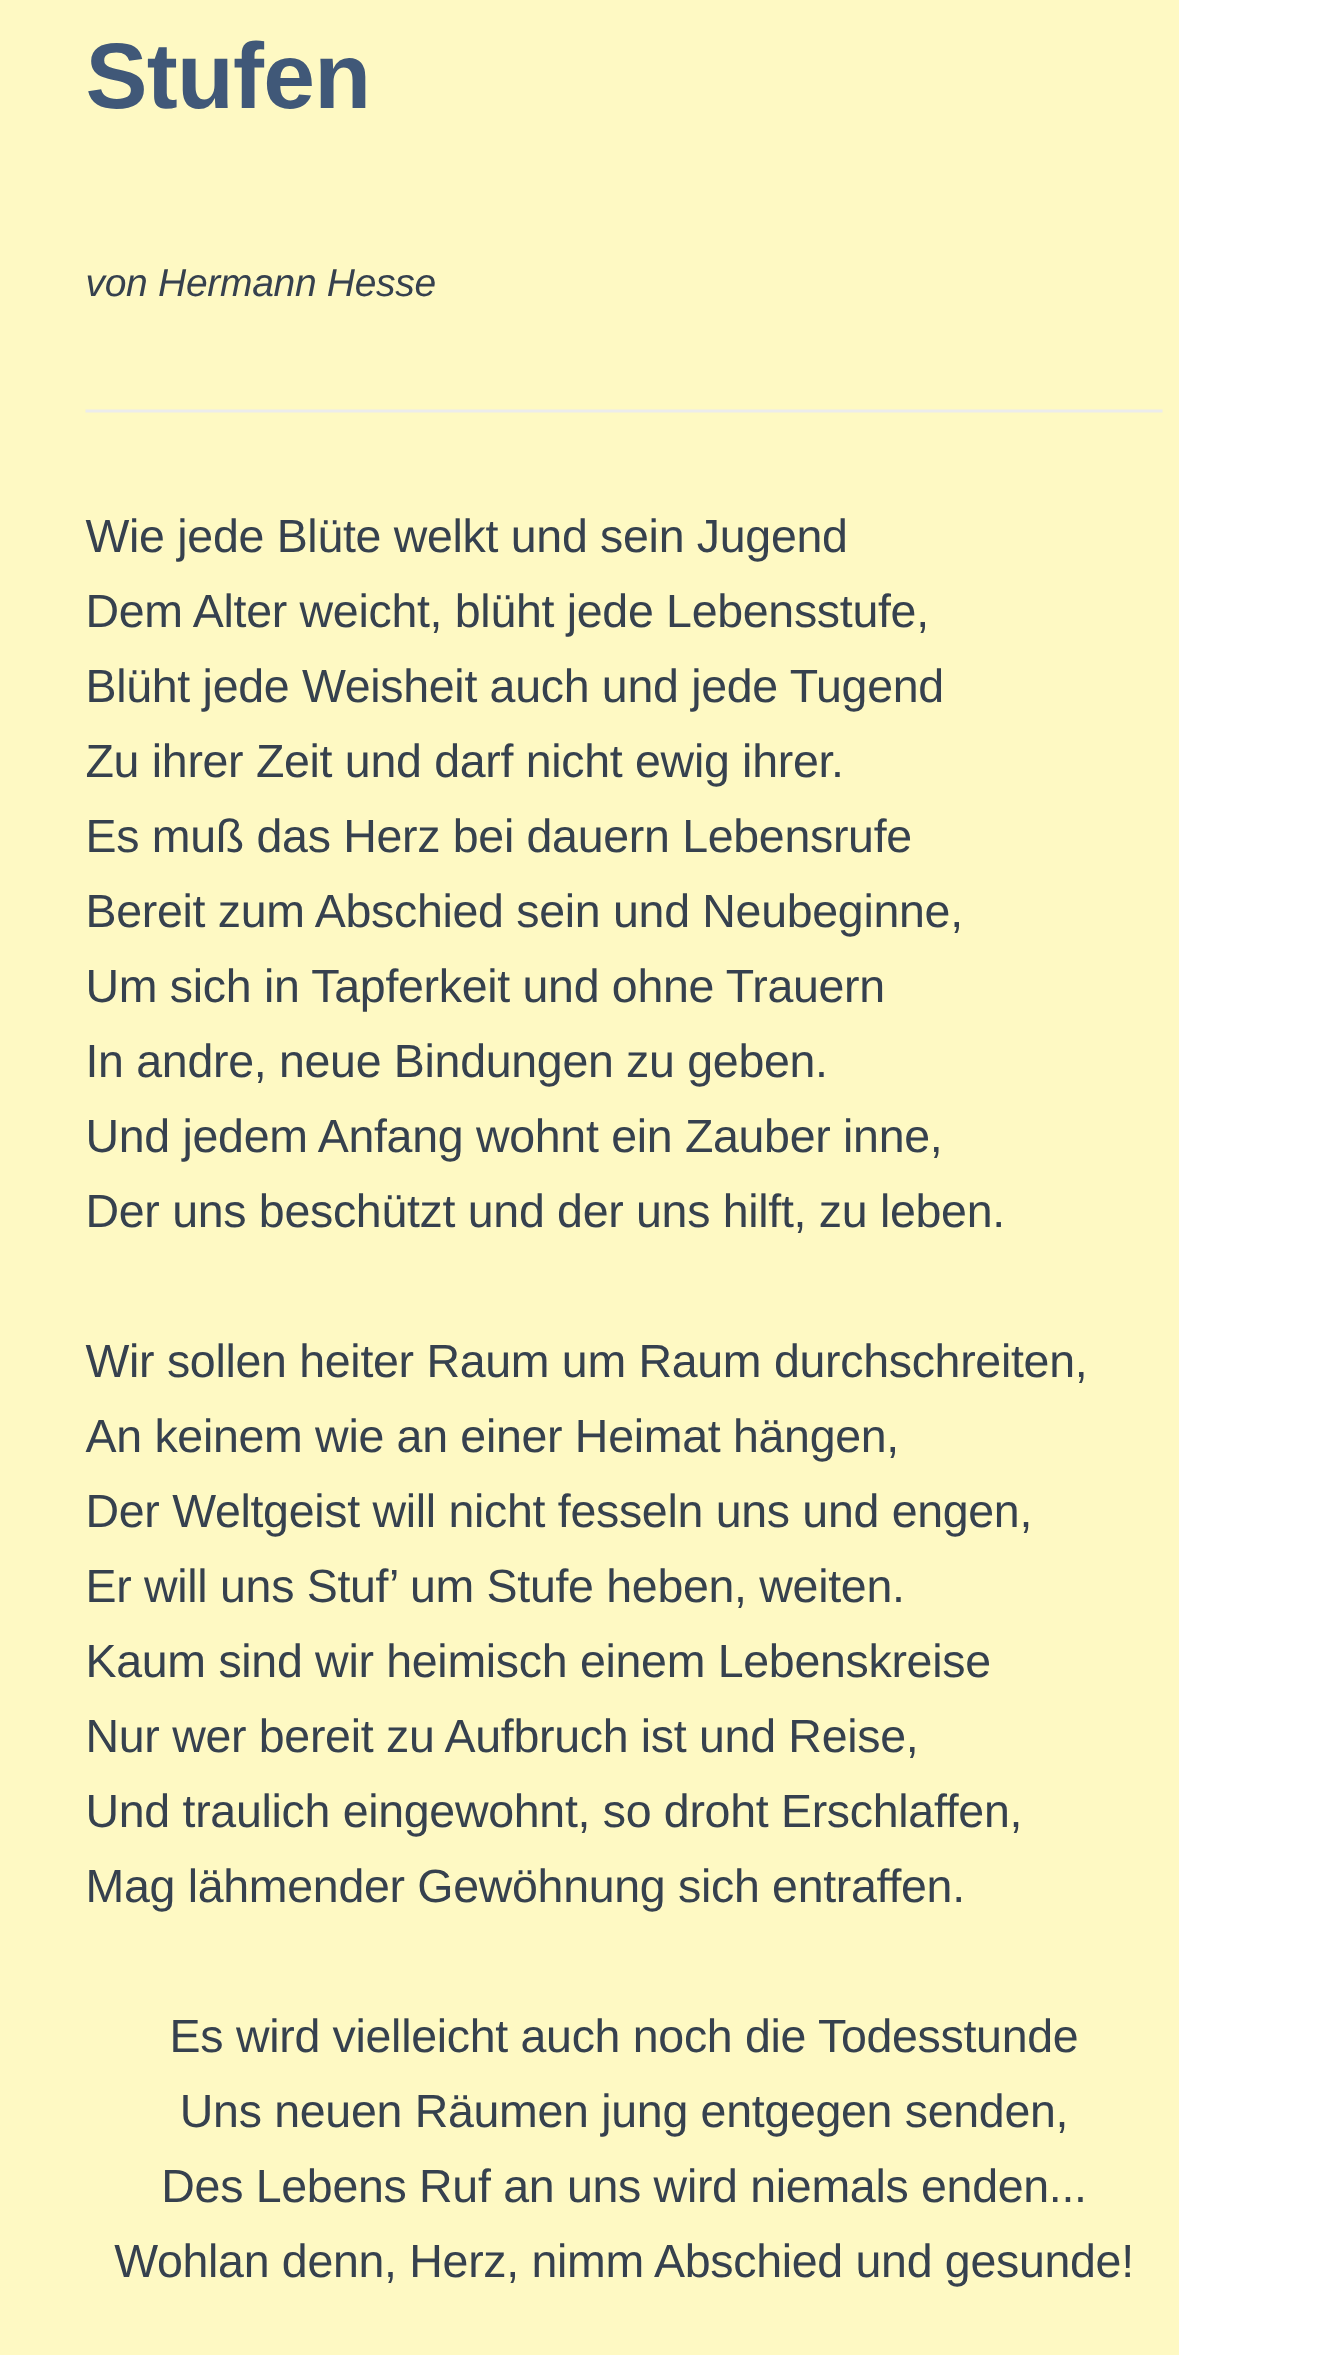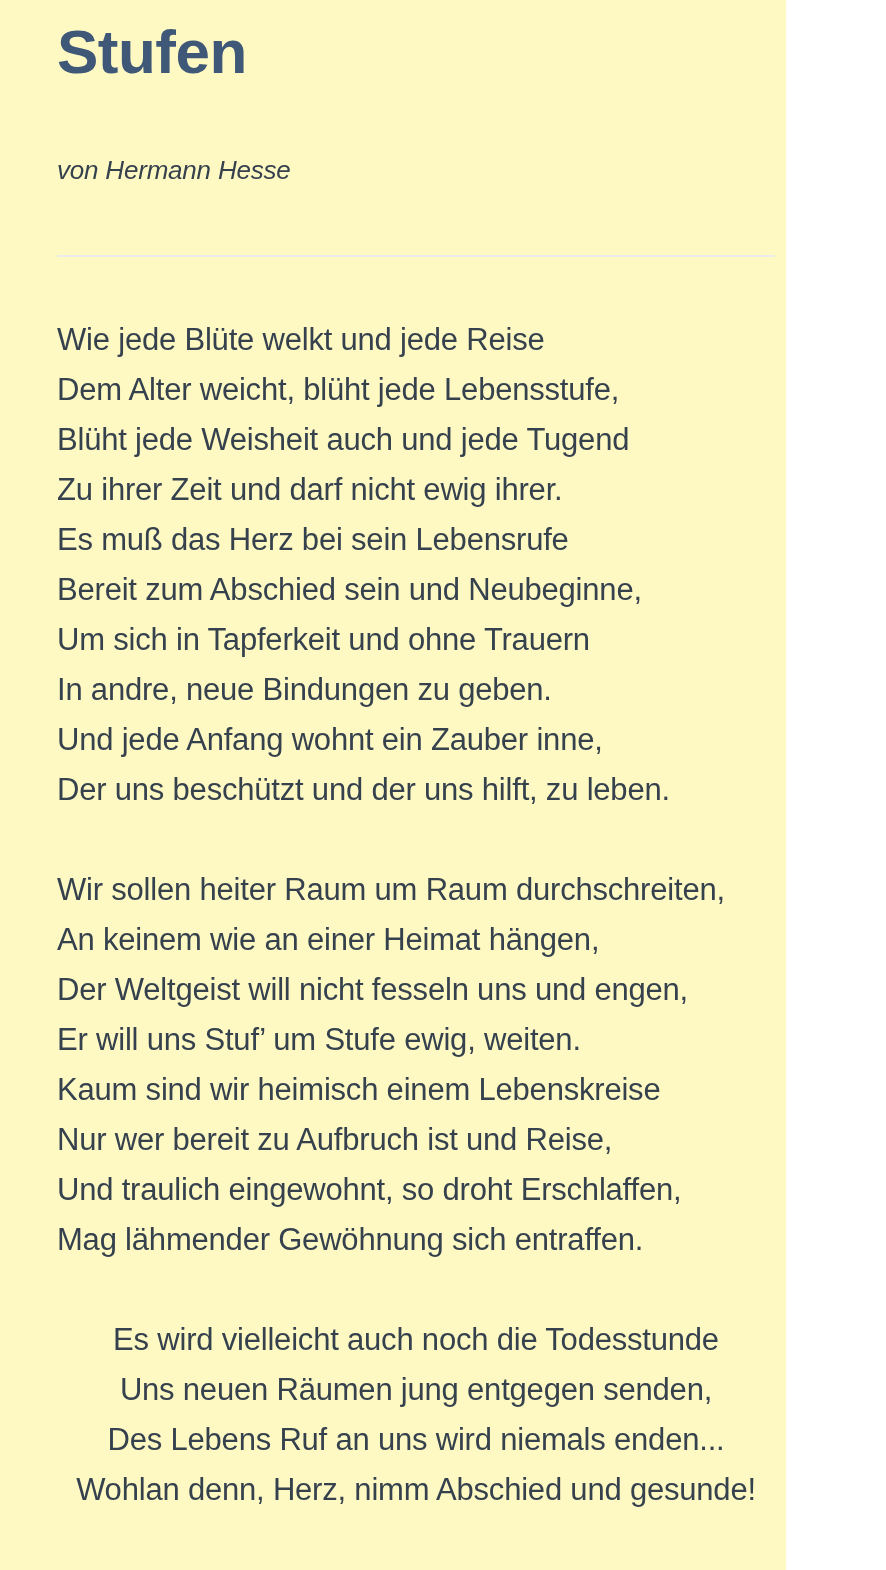--- a/index.html
+++ b/index.html
@@ -18,21 +18,21 @@
   }
   .title {
     margin: 0;
     font-size: 62px;
     line-height: 1.15;
     font-weight: 700;
     letter-spacing: -0.5px;
     color: #405878;
   }
   .byline {
-    margin: 66px 0 0 0;
+    margin: 84px 0 0 0;
     font-size: 26px;
     line-height: 34px;
     font-style: italic;
     color: #36414e;
     letter-spacing: -0.2px;
   }
   .divider {
     border: none;
     height: 2px;
     background: #ececec;
@@ -63,37 +63,37 @@
 
   <h1 class="title">Stufen</h1>
 
   <p class="byline">von Hermann Hesse</p>
 
   <hr class="divider">
 
   <div class="poem">
 
     <div class="stanza">
-      <div class="line">Wie jede Blüte welkt und jede Reise</div>
+      <div class="line">Wie jede Blüte welkt und sein Jugend</div>
       <div class="line">Dem Alter weicht, blüht jede Lebensstufe,</div>
       <div class="line">Blüht jede Weisheit auch und jede Tugend</div>
       <div class="line">Zu ihrer Zeit und darf nicht ewig ihrer.</div>
-      <div class="line">Es muß das Herz bei sein Lebensrufe</div>
+      <div class="line">Es muß das Herz bei dauern Lebensrufe</div>
       <div class="line">Bereit zum Abschied sein und Neubeginne,</div>
       <div class="line">Um sich in Tapferkeit und ohne Trauern</div>
       <div class="line">In andre, neue Bindungen zu geben.</div>
-      <div class="line">Und jede Anfang wohnt ein Zauber inne,</div>
+      <div class="line">Und jedem Anfang wohnt ein Zauber inne,</div>
       <div class="line">Der uns beschützt und der uns hilft, zu leben.</div>
     </div>
 
     <div class="stanza">
       <div class="line">Wir sollen heiter Raum um Raum durchschreiten,</div>
       <div class="line">An keinem wie an einer Heimat hängen,</div>
       <div class="line">Der Weltgeist will nicht fesseln uns und engen,</div>
-      <div class="line">Er will uns Stuf’ um Stufe ewig, weiten.</div>
+      <div class="line">Er will uns Stuf’ um Stufe heben, weiten.</div>
       <div class="line">Kaum sind wir heimisch einem Lebenskreise</div>
       <div class="line">Nur wer bereit zu Aufbruch ist und Reise,</div>
       <div class="line">Und traulich eingewohnt, so droht Erschlaffen,</div>
       <div class="line">Mag lähmender Gewöhnung sich entraffen.</div>
     </div>
 
     <div class="stanza">
       <div class="line">Es wird vielleicht auch noch die Todesstunde</div>
       <div class="line">Uns neuen Räumen jung entgegen senden,</div>
       <div class="line">Des Lebens Ruf an uns wird niemals enden...</div>

